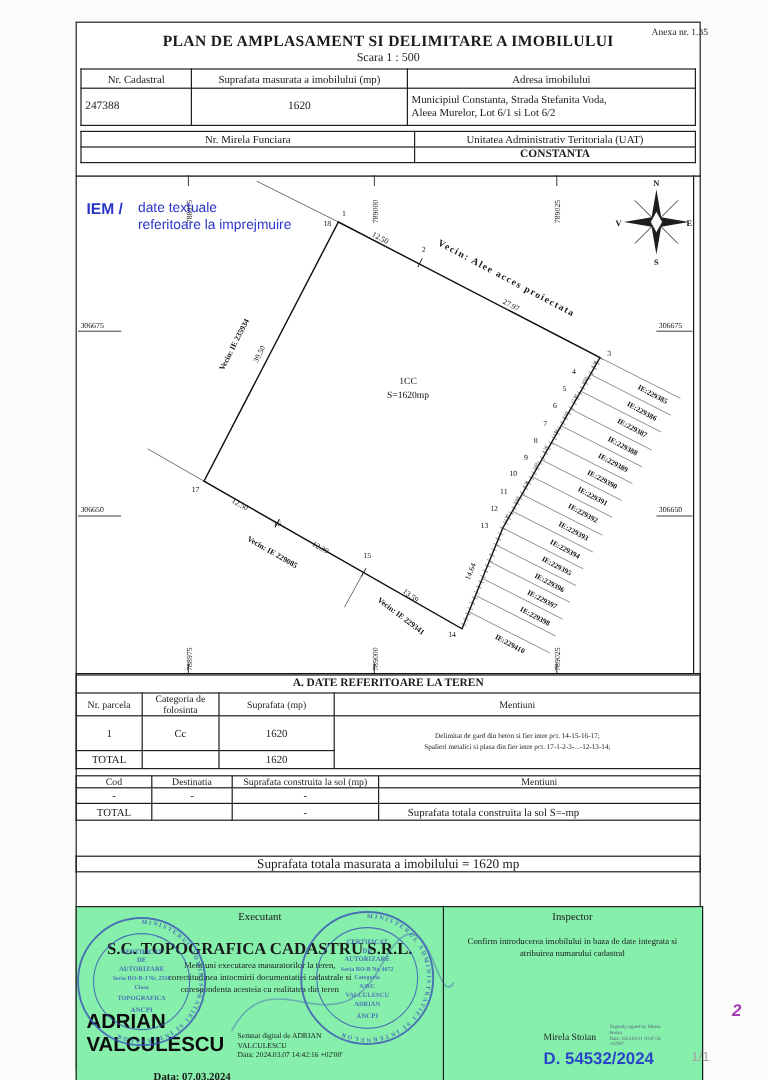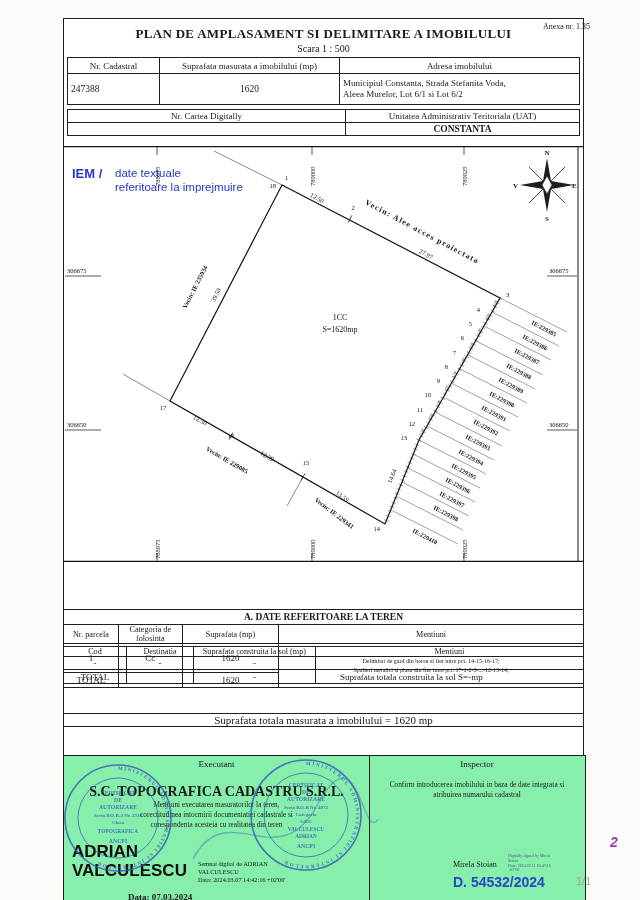--- a/index.html
+++ b/index.html
@@ -75,21 +75,21 @@
 </tbody>
   </table>
 
 <table class="abs t2">
   <colgroup>
       <col style="width:278px">
       <col style="width:234px">
     </colgroup>
   <tbody>
       <tr>
-    <td>Nr. Cartea Digitally</td>
+    <td>Nr. Mirela Funciara</td>
     <td>Unitatea Administrativ Teritoriala (UAT)</td>
   </tr>
   <tr>
     <td></td>
     <td style="font-weight:600;font-size:9.5px;">CONSTANTA</td>
   </tr>
 </tbody>
   </table>
 
 <div class="abs map-wrap">
@@ -241,21 +241,21 @@
     <polygon points="484,12 488,35 511,39 488,43 484,66 480,43 457,39 480,35" fill="#1d1d1d"></polygon>
     <polygon points="484,30 489,39 484,48 479,39" fill="#fff" stroke="#1d1d1d" stroke-width=".6"></polygon>
     <text class="mt s7" text-anchor="middle" x="484" y="9">N</text>
     <text class="mt s7" text-anchor="middle" x="484" y="75">S</text>
     <text class="mt s7" x="509" y="42">E</text>
     <text class="mt s7" text-anchor="end" x="455" y="42">V</text>
   </g>
 </svg>
 </div>
 
-<table class="abs sec" style="top:562px;margin-top:47px;">
+<table class="abs sec" style="top:562px;">
   <colgroup>
       <col style="width:54px">
       <col style="width:63px">
       <col style="width:95px">
       <col style="width:300px">
     </colgroup>
   <tbody>
       <tr>
         <td class="hd" colspan="4">A. DATE REFERITOARE LA TEREN</td>
       </tr>

